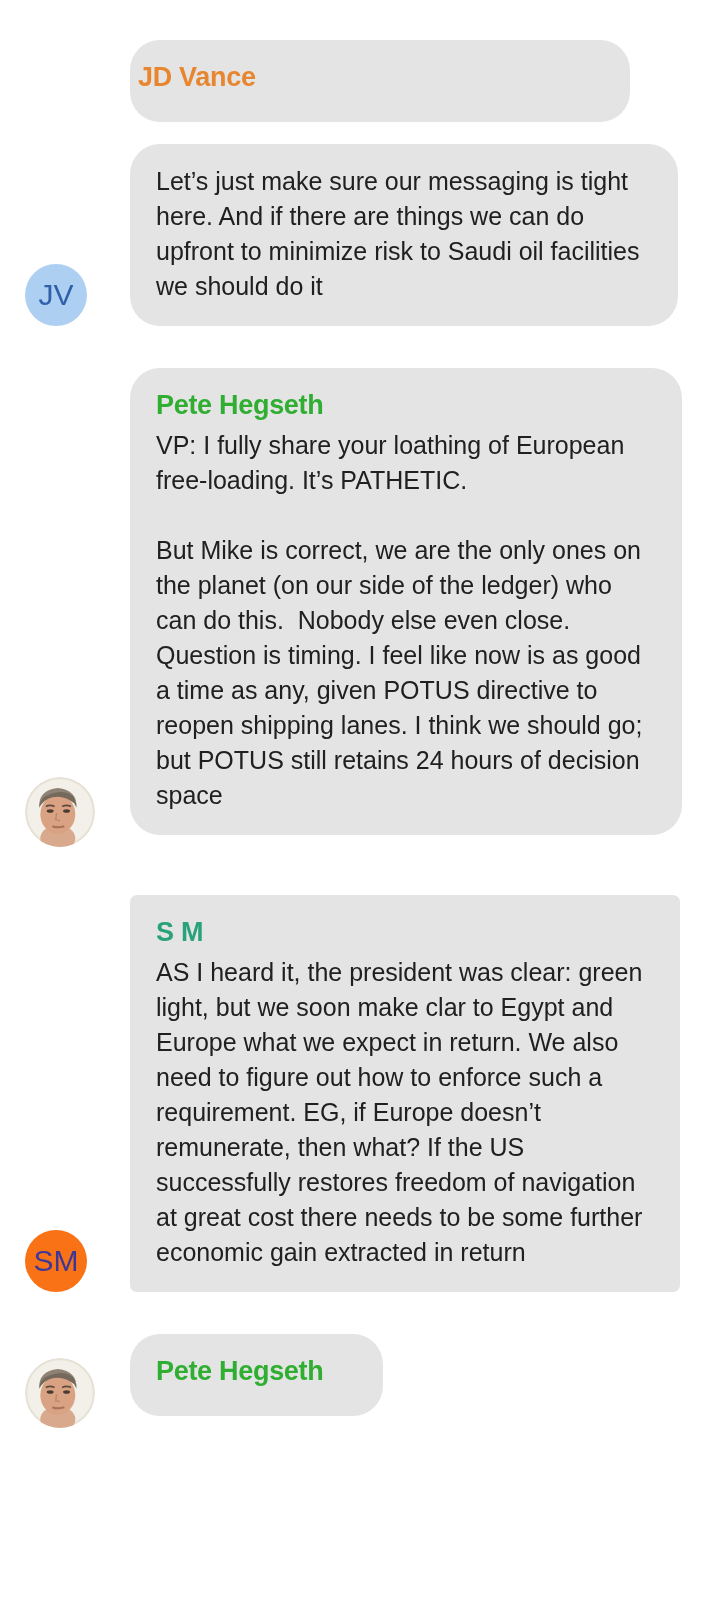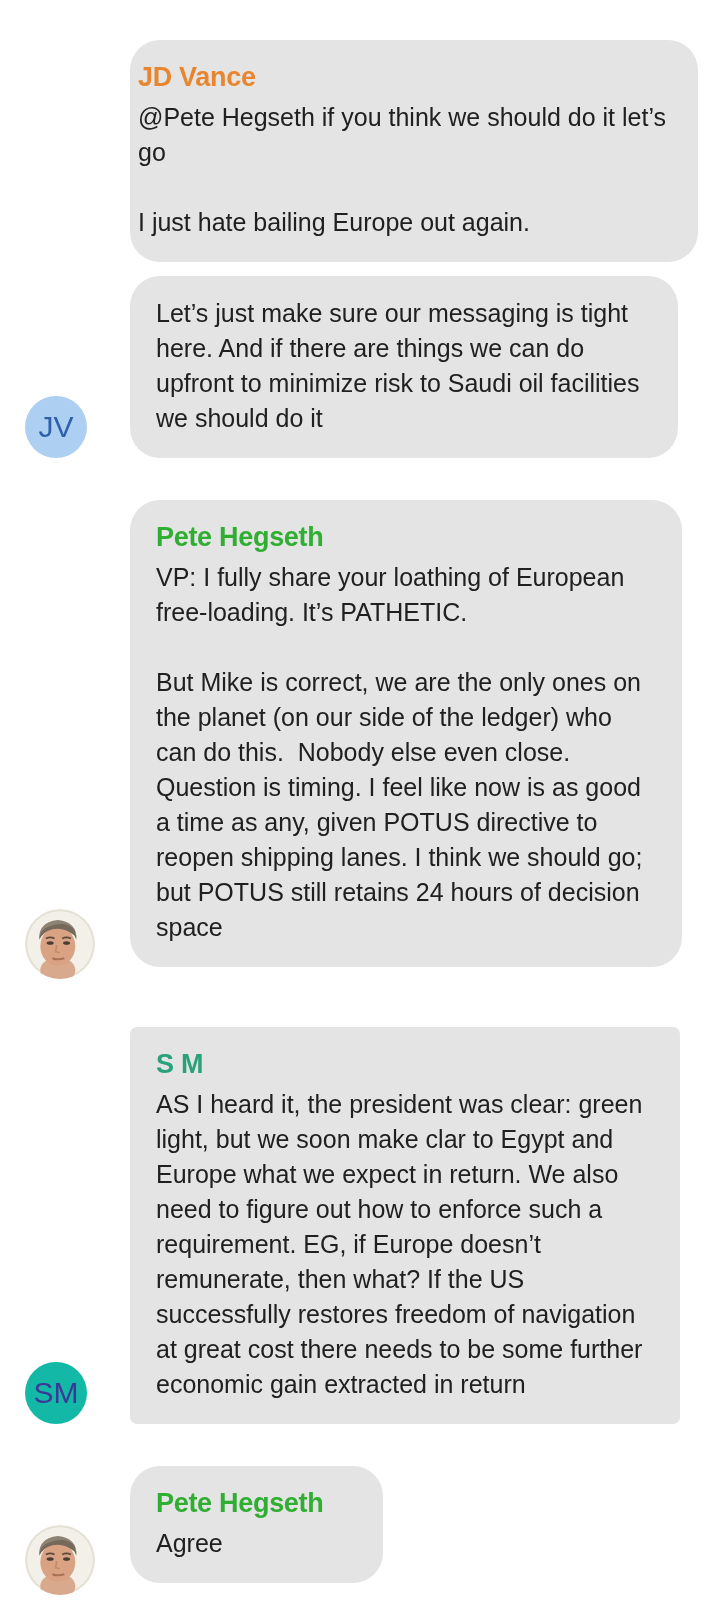--- a/index.html
+++ b/index.html
@@ -23,43 +23,40 @@
   .msg-text{white-space:pre-wrap;}
   .avatar{
     width:62px;height:62px;border-radius:50%;
     display:flex;align-items:center;justify-content:center;
     font-size:30px;font-weight:500;flex:0 0 auto;
   }
   .photo-avatar{width:70px;height:70px;border-radius:50%;overflow:hidden;transform:translateY(12px);}
   .photo-avatar svg{display:block;width:70px;height:70px;}
   
   .r1{margin-top:40px;}
-  .r1 .bubble{width:568px;padding-left:8px;}
+  .r1 .bubble{width:500px;padding-left:8px;}
   .r2{margin-top:14px;}
-  .r2 .bubble{width:548px;}
+  .r2 .bubble{width:548px;margin-top:8px;}
   .r3{margin-top:42px;}
   .r3 .bubble{width:552px;}
   .r4{margin-top:60px;}
   .r4 .bubble{width:550px;border-radius:7px;}
   .r5{margin-top:42px;}
   .r5 .bubble{width:auto;max-width:420px;padding-right:60px;}
   .r5 .avatar-slot{padding-left:0;}
 </style>
 </head>
 <body>
 
 <div class="chat">
 
   <div class="row r1">
     <div class="avatar-slot"></div>
     <div class="bubble">
       <div class="sender" style="color: rgb(232, 134, 47);">JD Vance</div>
-      <div class="msg-text">@Pete Hegseth if you think we should do it let’s go
-
-I just hate bailing Europe out again.</div>
     </div>
   </div>
 
   <div class="row r2">
     <div class="avatar-slot">
       <div class="avatar" style="background-color: rgb(173, 207, 242); color: rgb(49, 96, 170);">JV</div>
     </div>
     <div class="bubble">
       <div class="msg-text">Let’s just make sure our messaging is tight here. And if there are things we can do upfront to minimize risk to Saudi oil facilities we should do it</div>
     </div>
@@ -87,21 +84,21 @@
     <div class="bubble">
       <div class="sender" style="color: rgb(47, 174, 50);">Pete Hegseth</div>
       <div class="msg-text">VP: I fully share your loathing of European free-loading. It’s PATHETIC.
 
 But Mike is correct, we are the only ones on the planet (on our side of the ledger) who can do this.  Nobody else even close.  Question is timing. I feel like now is as good a time as any, given POTUS directive to reopen shipping lanes. I think we should go; but POTUS still retains 24 hours of decision space</div>
     </div>
   </div>
 
   <div class="row r4">
     <div class="avatar-slot">
-      <div class="avatar" style="background-color: #14b8a6; color: rgb(61, 56, 152);">SM</div>
+      <div class="avatar" style="background-color: #f97316; color: rgb(61, 56, 152);">SM</div>
     </div>
     <div class="bubble">
       <div class="sender" style="color: rgb(41, 162, 123);">S M</div>
       <div class="msg-text">AS I heard it, the president was clear: green light, but we soon make clar to Egypt and Europe what we expect in return. We also need to figure out how to enforce such a requirement. EG, if Europe doesn’t remunerate, then what? If the US successfully restores freedom of navigation at great cost there needs to be some further economic gain extracted in return</div>
     </div>
   </div>
 
   <div class="row r5">
     <div class="avatar-slot">
       <div class="photo-avatar">
@@ -116,17 +113,16 @@
           <ellipse cx="38" cy="31" rx="3.2" ry="1.6" fill="#4a3c32"></ellipse>
           <path d="M19 27 Q23 25 27 27" stroke="#5d4c3e" stroke-width="1.6" fill="none"></path>
           <path d="M34 27 Q38 25 42 27" stroke="#5d4c3e" stroke-width="1.6" fill="none"></path>
           <path d="M29 33 L28 39 L32 40" stroke="#c08a6c" stroke-width="1.4" fill="none"></path>
           <path d="M25 45 Q30 47 36 45" stroke="#a9705a" stroke-width="1.8" fill="none"></path>
         </svg>
       </div>
     </div>
     <div class="bubble">
       <div class="sender" style="color: rgb(47, 174, 50);">Pete Hegseth</div>
-      <div class="msg-text">Agree</div>
     </div>
   </div>
 
 </div>
 
 </body></html>

